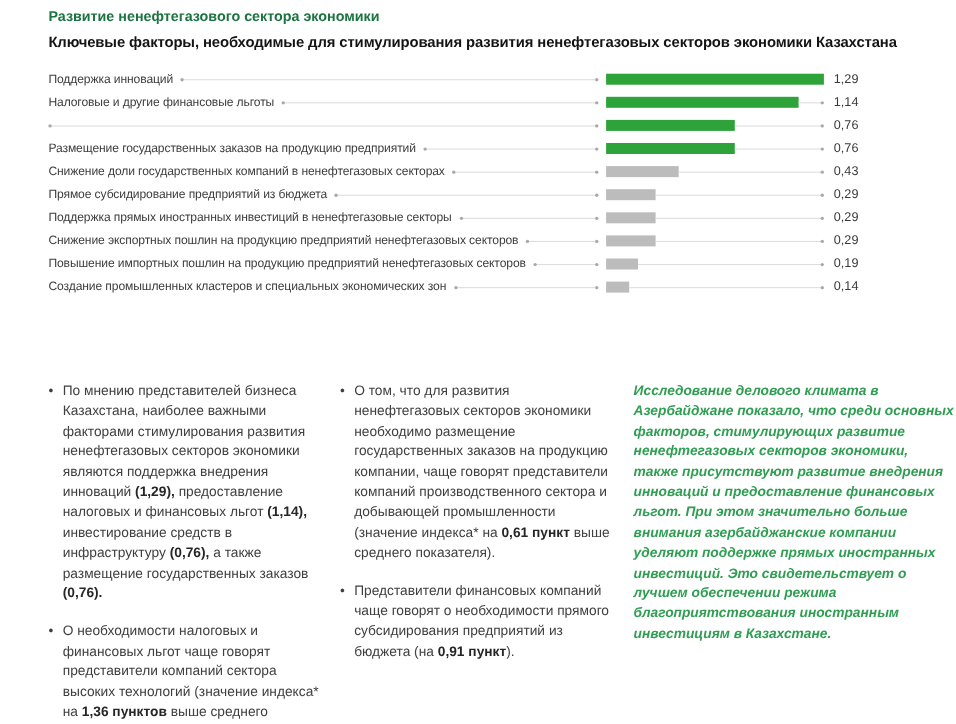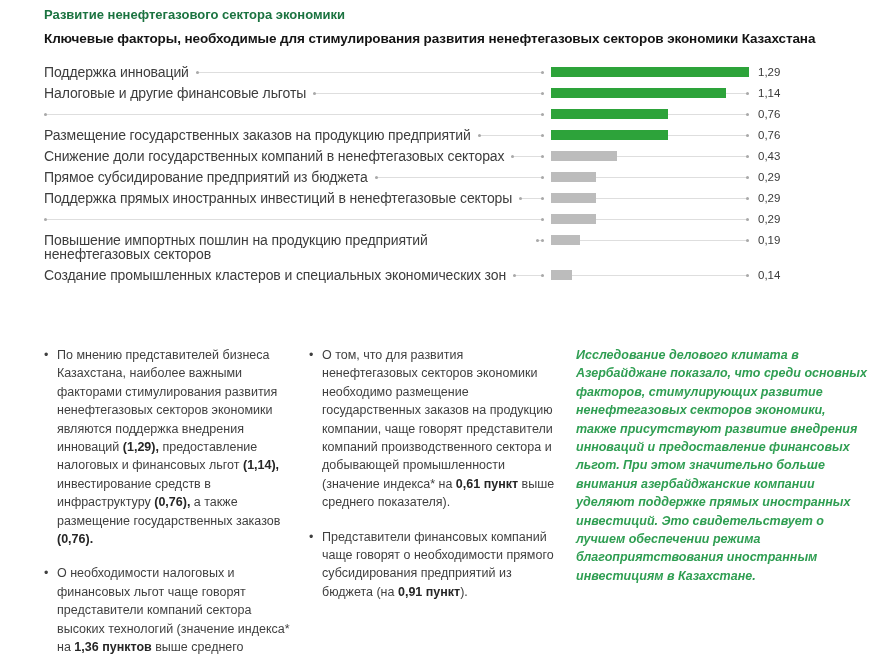--- a/index.html
+++ b/index.html
@@ -5,21 +5,21 @@
   html,body{margin:0;padding:0;}
   body{
     width:869px;height:658px;background:#ffffff;position:relative;overflow:hidden;
     font-family:"Liberation Sans", sans-serif;
     -webkit-font-smoothing:antialiased;
   }
   .page-title{position:absolute;left:44px;top:7px;margin:0;font-size:13px;font-weight:700;color:#1b7340;}
   .chart-title{position:absolute;left:44px;top:31px;margin:0;font-size:13.5px;font-weight:700;color:#141414;letter-spacing:-0.1px;}
   .chart{position:absolute;left:44px;top:65px;width:748px;}
   .chart-row{display:flex;align-items:flex-start;margin-bottom:7px;}
-  .row-label{flex:0 1 auto;font-size:14px;line-height:14px;color:#3d3d3d;white-space:pre-line;padding-right:7px;letter-spacing:-0.1px;}
+  .row-label{flex:0 1 auto;font-size:11px;line-height:14px;color:#3d3d3d;white-space:pre-line;padding-right:7px;letter-spacing:-0.1px;}
   .leader{flex:1 1 auto;min-width:8px;height:1px;background:#dedede;margin-top:7px;margin-right:7px;position:relative;}
   .leader::before,.leader::after{content:"";position:absolute;top:-1px;width:3px;height:3px;border-radius:50%;background:#a9a9a9;}
   .leader::before{left:0;}
   .leader::after{right:0;}
   .bar-track{flex:0 0 198px;position:relative;height:14px;}
   .bar{position:absolute;left:0;top:2px;height:10px;}
   .trail{position:absolute;top:7px;right:0;height:1px;background:#dedede;}
   .trail::after{content:"";position:absolute;right:0;top:-1px;width:3px;height:3px;border-radius:50%;background:#a9a9a9;}
   .row-value{flex:0 0 34px;margin-left:9px;font-size:11.5px;line-height:14px;color:#3a3a3a;}
   .notes{position:absolute;left:44px;top:346px;display:flex;}
@@ -97,20 +97,21 @@
         <div class="chart-row">
           <div class="row-label">Поддержка прямых иностранных инвестиций в ненефтегазовые секторы</div>
           <div class="leader"></div>
           <div class="bar-track">
             <div class="bar" style="width: 22.48%; background: rgb(188, 188, 188);"></div>
             <div class="trail" style="left: 22.48%;"></div>
           </div>
           <div class="row-value">0,29</div>
         </div>
         <div class="chart-row">
+          <div class="row-label">Снижение экспортных пошлин на продукцию предприятий ненефтегазовых секторов</div>
           <div class="leader"></div>
           <div class="bar-track">
             <div class="bar" style="width: 22.48%; background: rgb(188, 188, 188);"></div>
             <div class="trail" style="left: 22.48%;"></div>
           </div>
           <div class="row-value">0,29</div>
         </div>
         <div class="chart-row">
           <div class="row-label">Повышение импортных пошлин на продукцию предприятий ненефтегазовых секторов</div>
           <div class="leader"></div>

